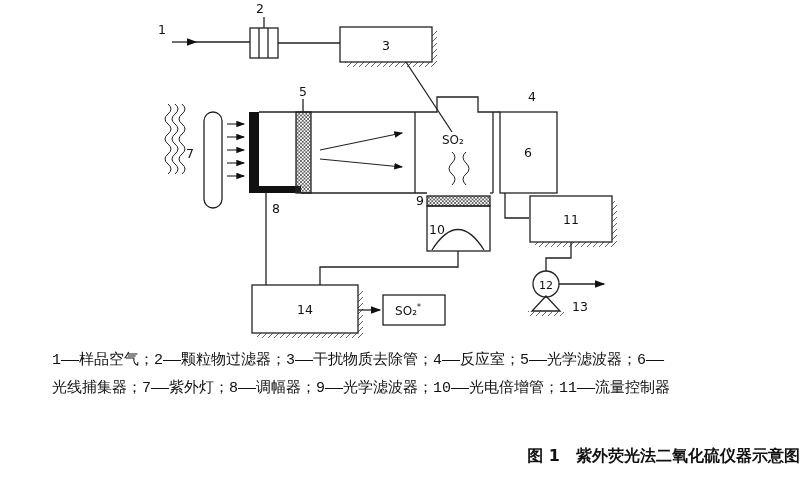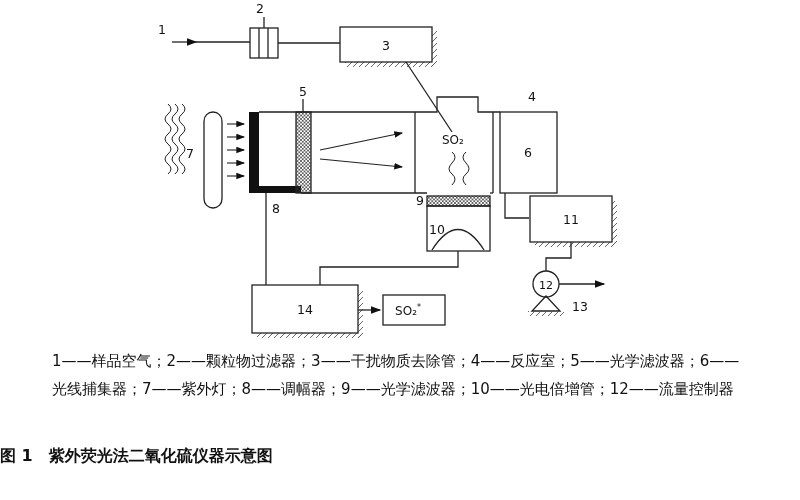--- a/index.html
+++ b/index.html
@@ -5,24 +5,24 @@
   html,body{margin:0;padding:0;background:#ffffff;}
   body{
     width:800px;height:500px;position:relative;overflow:hidden;
     font-family:"DejaVu Sans","Liberation Sans",sans-serif;color:#1a1a1a;
   }
   #schematic{position:absolute;left:0;top:0;}
   .legend{
     position:absolute;left:52px;top:347px;width:706px;
     font-size:15px;line-height:28px;color:#111;
   }
-  .legend p{margin:0;}
+  .legend p{margin:0;font-family:Liberation Mono, monospace;}
   .caption{
     position:absolute;left:0;top:446px;width:100%;
-    text-align:left;font-weight:bold;font-size:16px;color:#111;
+    text-align:right;font-weight:bold;font-size:16px;color:#111;
   }
   svg text{fill:#111;stroke:none;font-family:"DejaVu Sans","Liberation Sans",sans-serif;}
 </style>
 </head>
 <body>
 
 <svg id="schematic" width="800" height="345" viewBox="0 0 800 345" xmlns="http://www.w3.org/2000/svg">
   <defs>
     <marker id="arr" markerWidth="9" markerHeight="8" refX="7" refY="3" orient="auto">
       <path d="M0,0 L8,3 L0,6 Z" fill="#111"></path>
@@ -147,16 +147,16 @@
     <text x="546" y="289" text-anchor="middle" font-size="11">12</text>
     <text x="580" y="311" text-anchor="middle">13</text>
     <text x="305" y="314" text-anchor="middle">14</text>
     <text x="442" y="144" font-size="12">SO₂</text>
     <text x="408" y="315" text-anchor="middle" font-size="12"><tspan>SO₂</tspan><tspan dy="-5" font-size="8">*</tspan></text>
   </g>
 </svg>
 
 <div class="legend">
   <p>1——样品空气；2——颗粒物过滤器；3——干扰物质去除管；4——反应室；5——光学滤波器；6——</p>
-  <p>光线捕集器；7——紫外灯；8——调幅器；9——光学滤波器；10——光电倍增管；12——流量控制器</p>
+  <p>光线捕集器；7——紫外灯；8——调幅器；9——光学滤波器；10——光电倍增管；11——流量控制器</p>
 </div>
 
 <div class="caption">图 1　紫外荧光法二氧化硫仪器示意图</div>
 
 </body></html>

